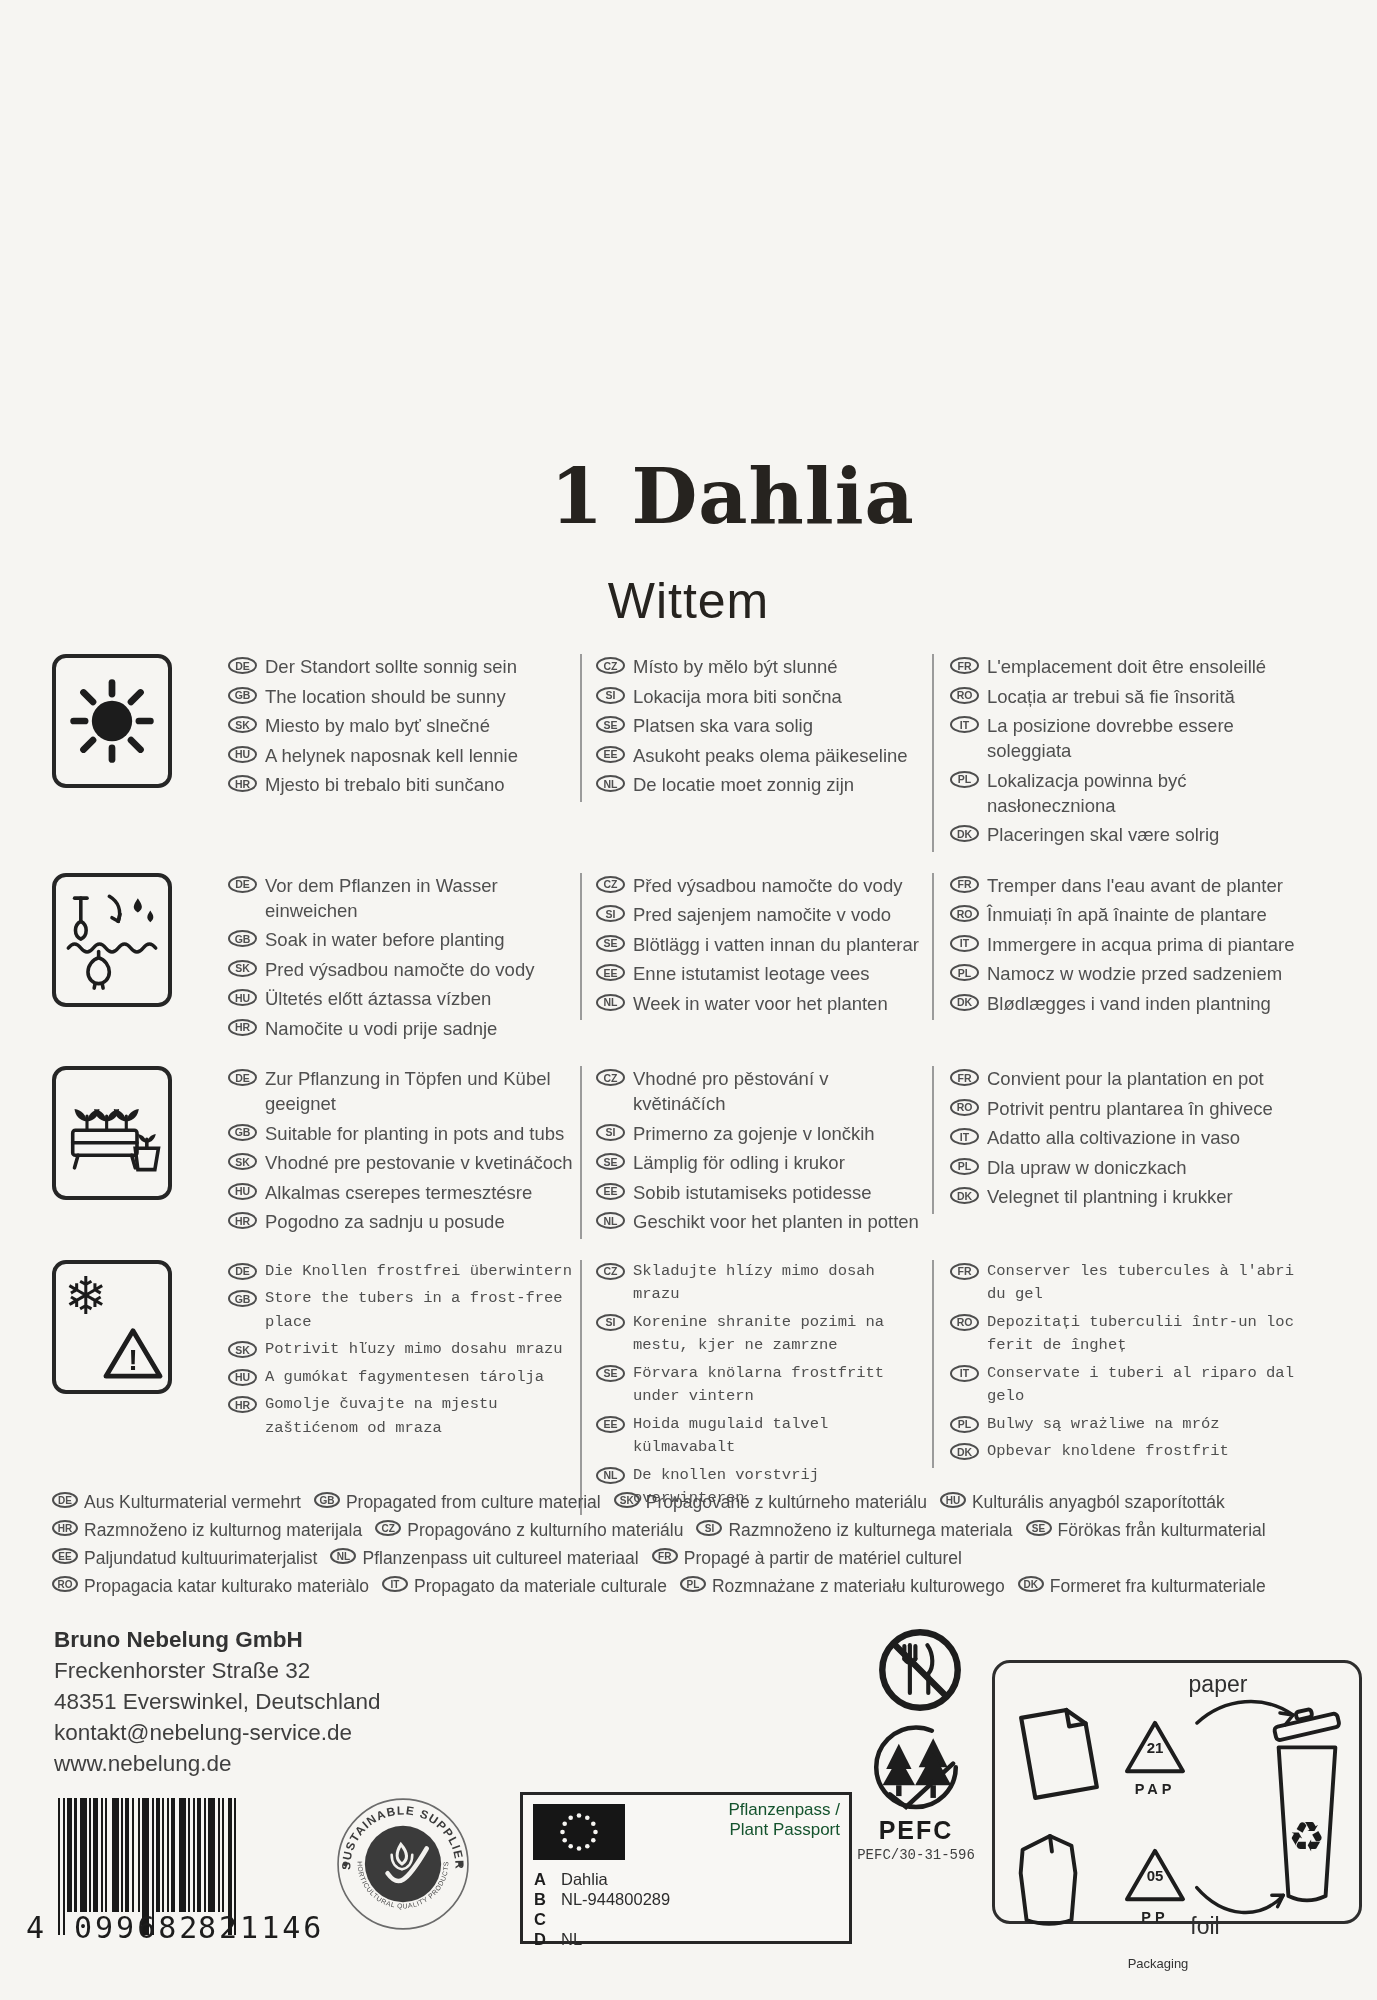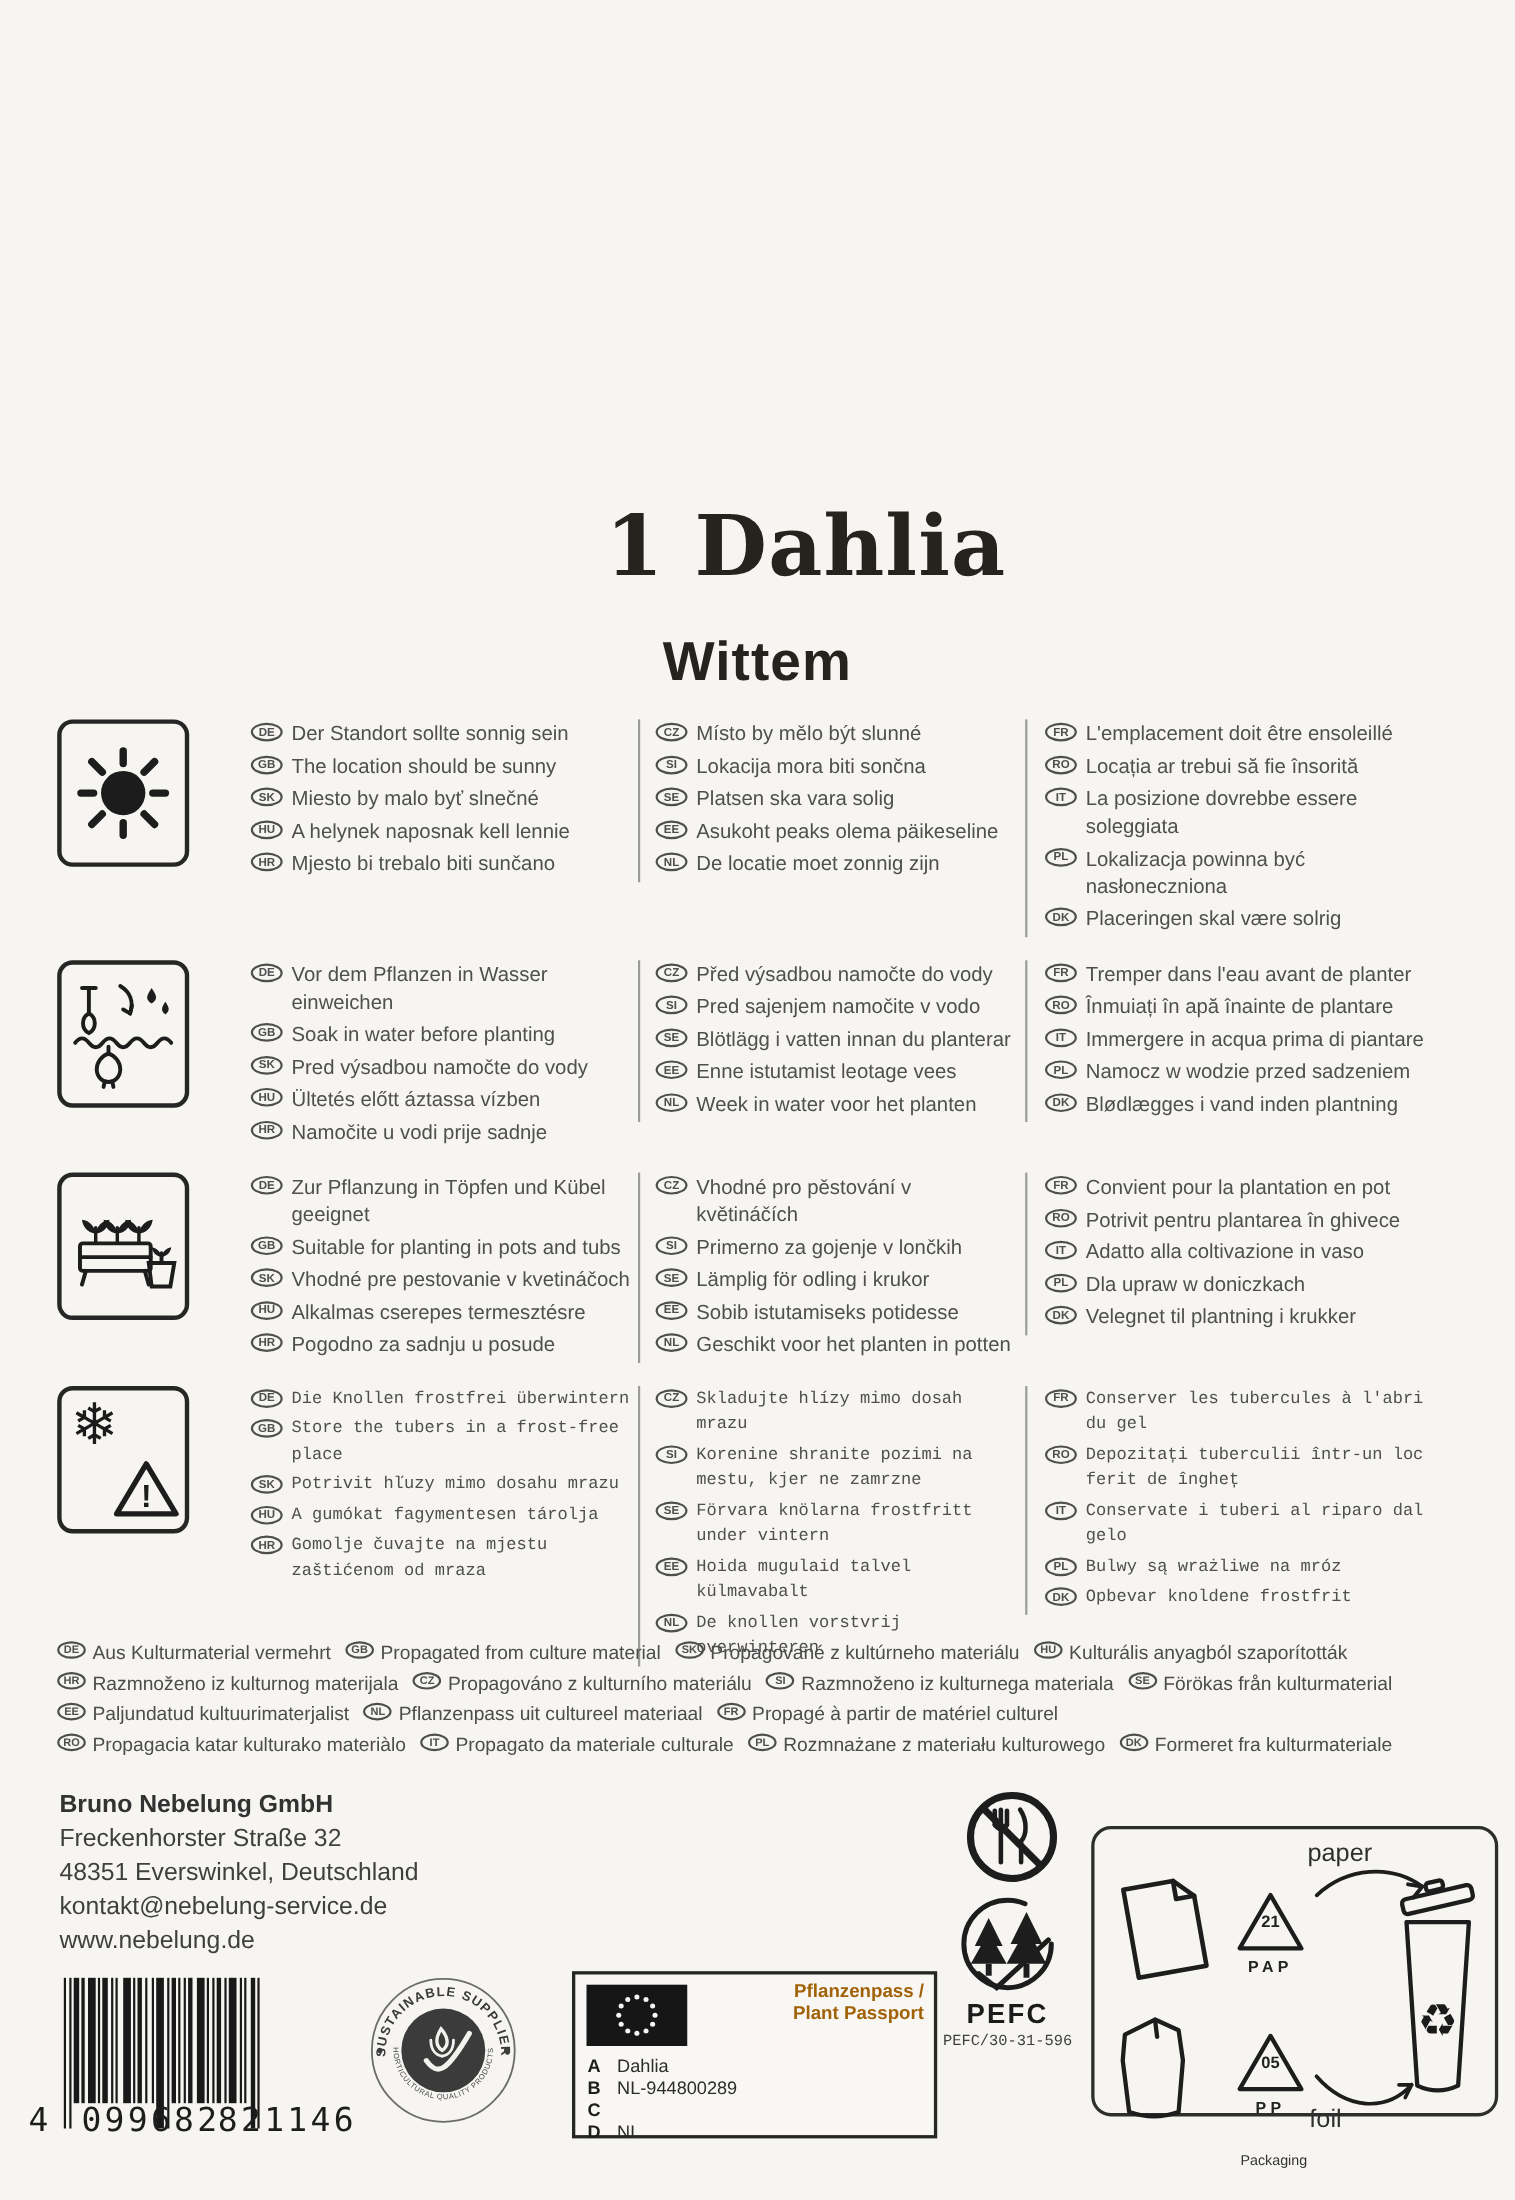--- a/index.html
+++ b/index.html
@@ -3,21 +3,21 @@
 <meta charset="utf-8">
 <style>
   html,body{margin:0;padding:0;}
   body{background:#e9e8e6;font-family:"Liberation Sans",sans-serif;}
   .sheet{position:relative;width:1377px;height:2000px;background:#f6f5f2;overflow:hidden;margin:0 auto;color:#4f4f4f;}
 
   
   .t1{position:absolute;top:452px;left:0;width:100%;text-align:center;
       font-family:"DejaVu Serif",serif;font-weight:700;font-size:76px;color:#26231f;letter-spacing:1px;padding-left:44px;}
   .t2{position:absolute;top:572px;left:0;width:100%;text-align:center;
-      font-weight:bold;font-size:50px;color:#26231f;letter-spacing:1px;}
+      font-weight:normal;font-size:50px;color:#26231f;letter-spacing:1px;}
 
   
   .care{position:absolute;left:52px;top:654px;width:1295px;}
   .info-row{display:flex;margin-bottom:21px;align-items:flex-start;}
   .icon-box{flex:none;width:112px;height:126px;border:4px solid #262626;border-radius:14px;
             margin-right:56px;display:flex;align-items:center;justify-content:center;}
   .col{width:352px;box-sizing:border-box;padding-right:6px;}
   .colB{width:352px;border-left:2px solid #9b9b9b;padding-left:14px;}
   .colC{width:386px;border-left:2px solid #9b9b9b;padding-left:16px;}
   .lang-line{display:flex;align-items:flex-start;margin-bottom:4.5px;}
@@ -48,21 +48,21 @@
   .bc-lead{left:0;}
   .bc-g1{left:48px;}
   .bc-g2{left:172px;}
 
   
   .susbadge{position:absolute;left:336px;top:1797px;width:134px;height:134px;}
 
   
   .passport{position:absolute;left:520px;top:1792px;width:332px;height:152px;border:3.5px solid #262626;box-sizing:border-box;background:#f8f7f4;}
   .pp-flag{position:absolute;left:10px;top:9px;}
-  .pp-title{position:absolute;right:9px;top:5px;text-align:right;font-weight:bold;font-size:17px;line-height:20px;color:#a16207;}
+  .pp-title{position:absolute;right:9px;top:5px;text-align:right;font-weight:normal;font-size:17px;line-height:20px;color:#14532d;}
   .pp-rows{position:absolute;left:11px;top:74px;font-size:16.5px;line-height:20px;color:#2c2c2c;}
   .pp-row{display:flex;}
   .pp-key{font-weight:bold;width:27px;color:#1d1d1d;}
 
   
   .nofood{position:absolute;left:874px;top:1624px;}
   .pefc{position:absolute;left:852px;top:1722px;width:128px;text-align:center;}
   .pefc-name{font-weight:bold;font-size:25px;letter-spacing:2px;color:#1b1b1b;margin-top:-4px;}
   .pefc-lic{font-size:14px;color:#3f3f3f;margin-top:2px;font-family:Liberation Mono, monospace;}
 

